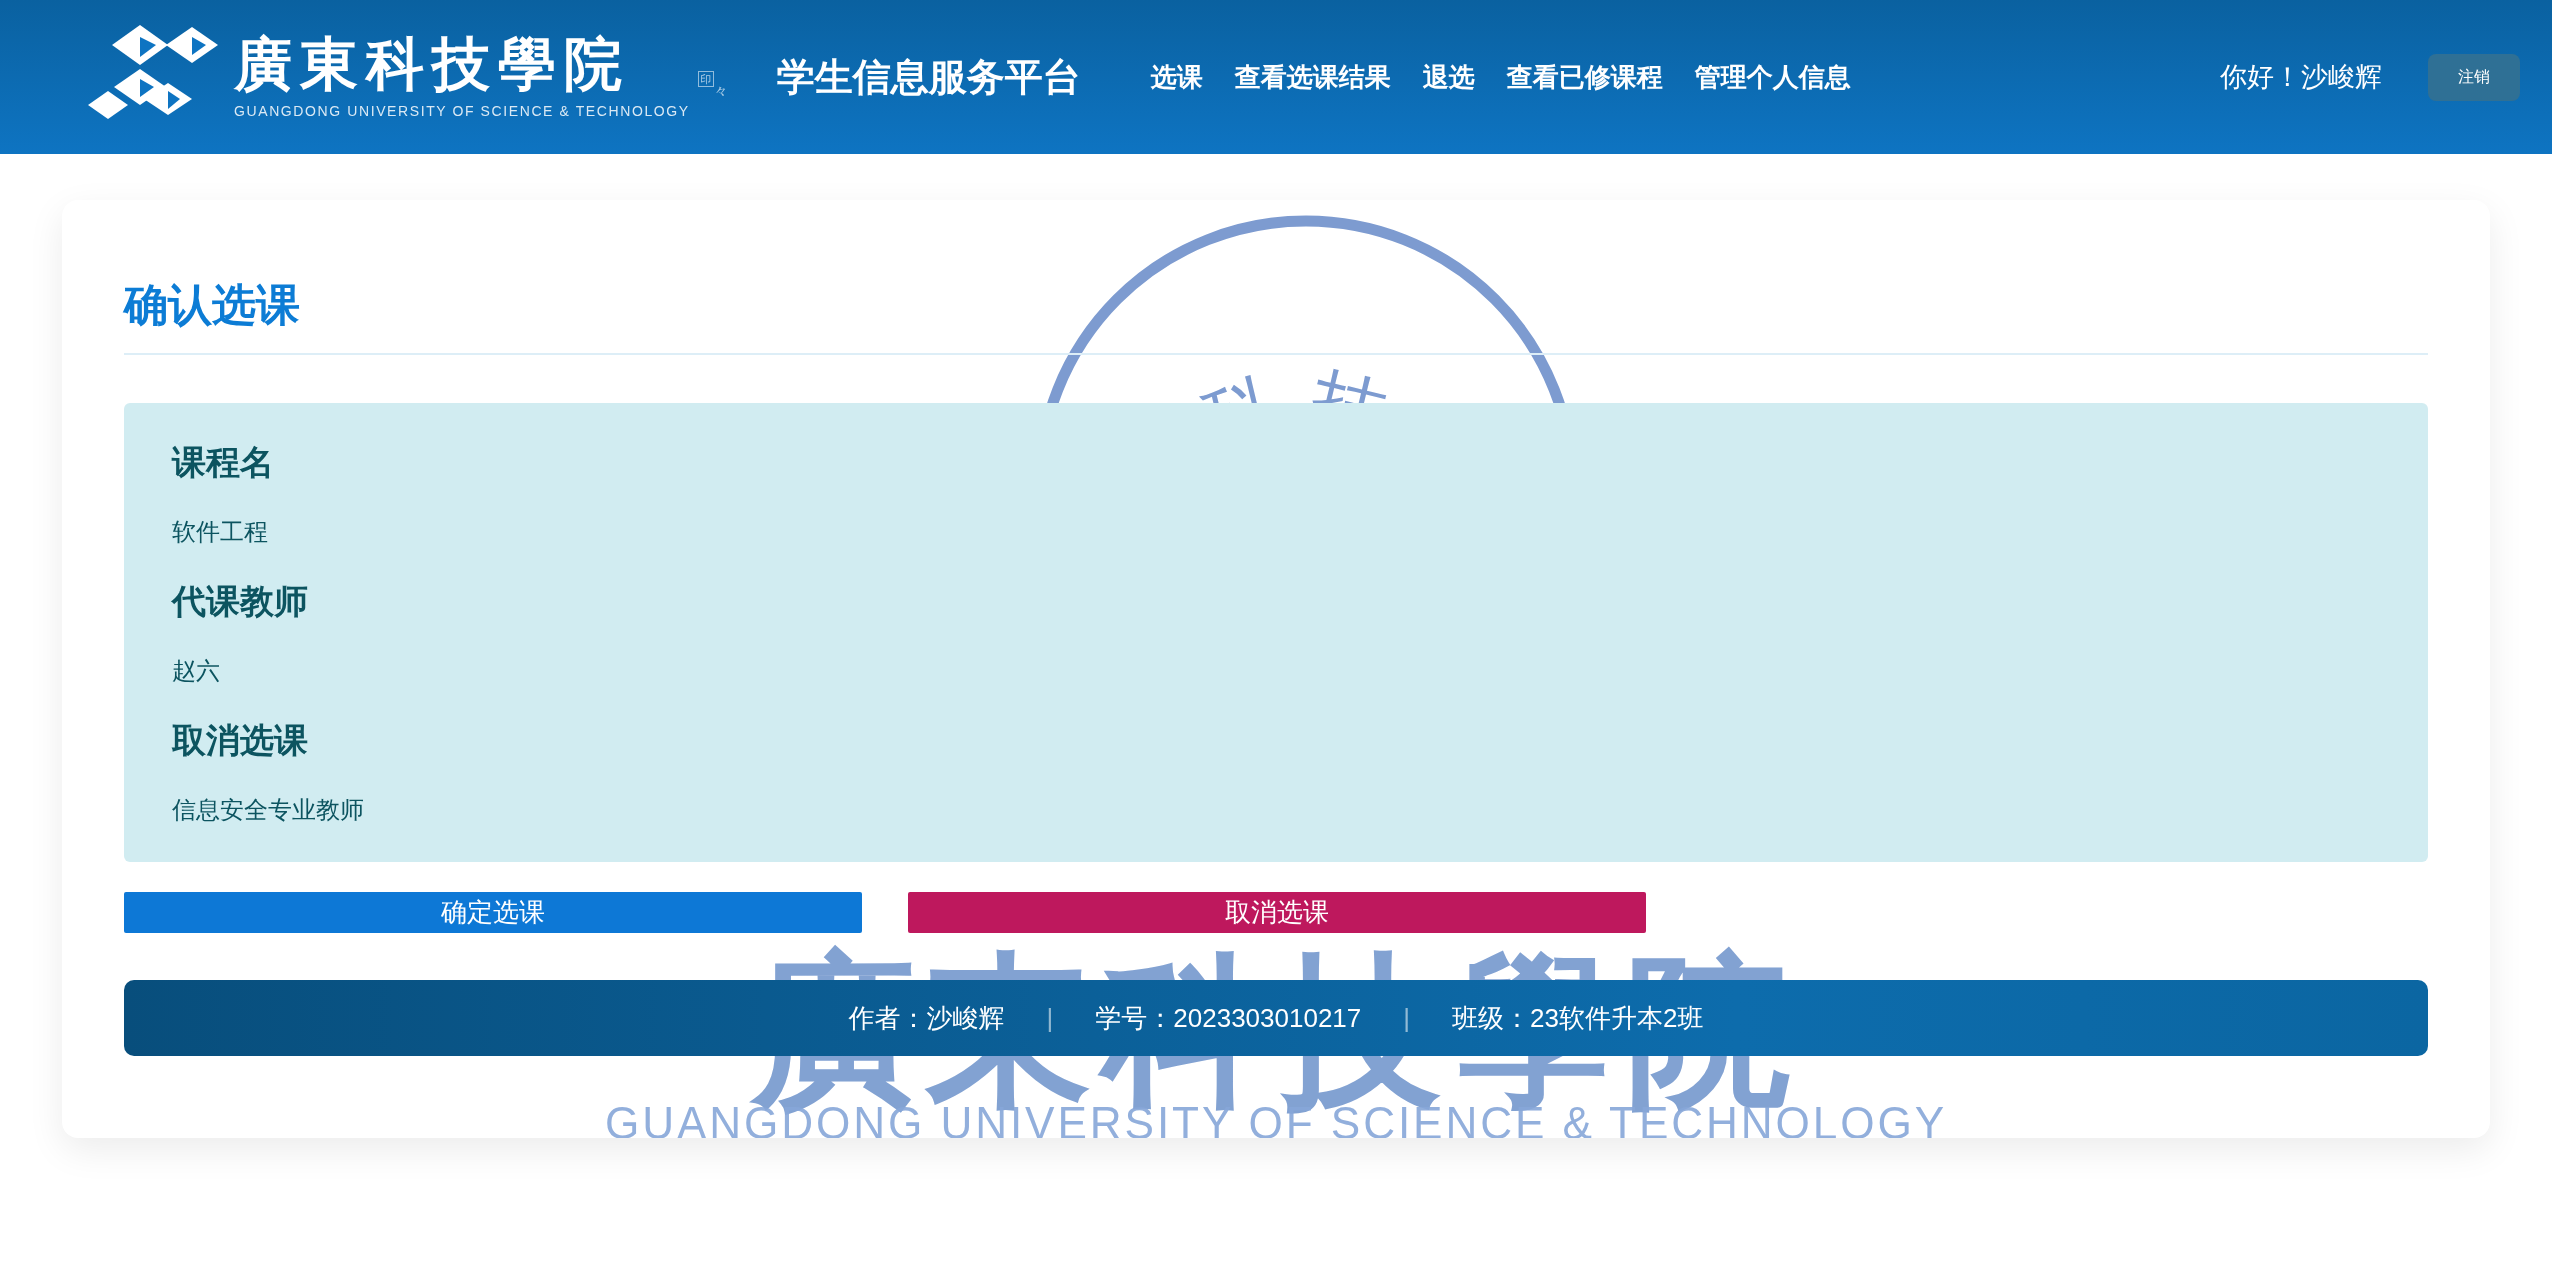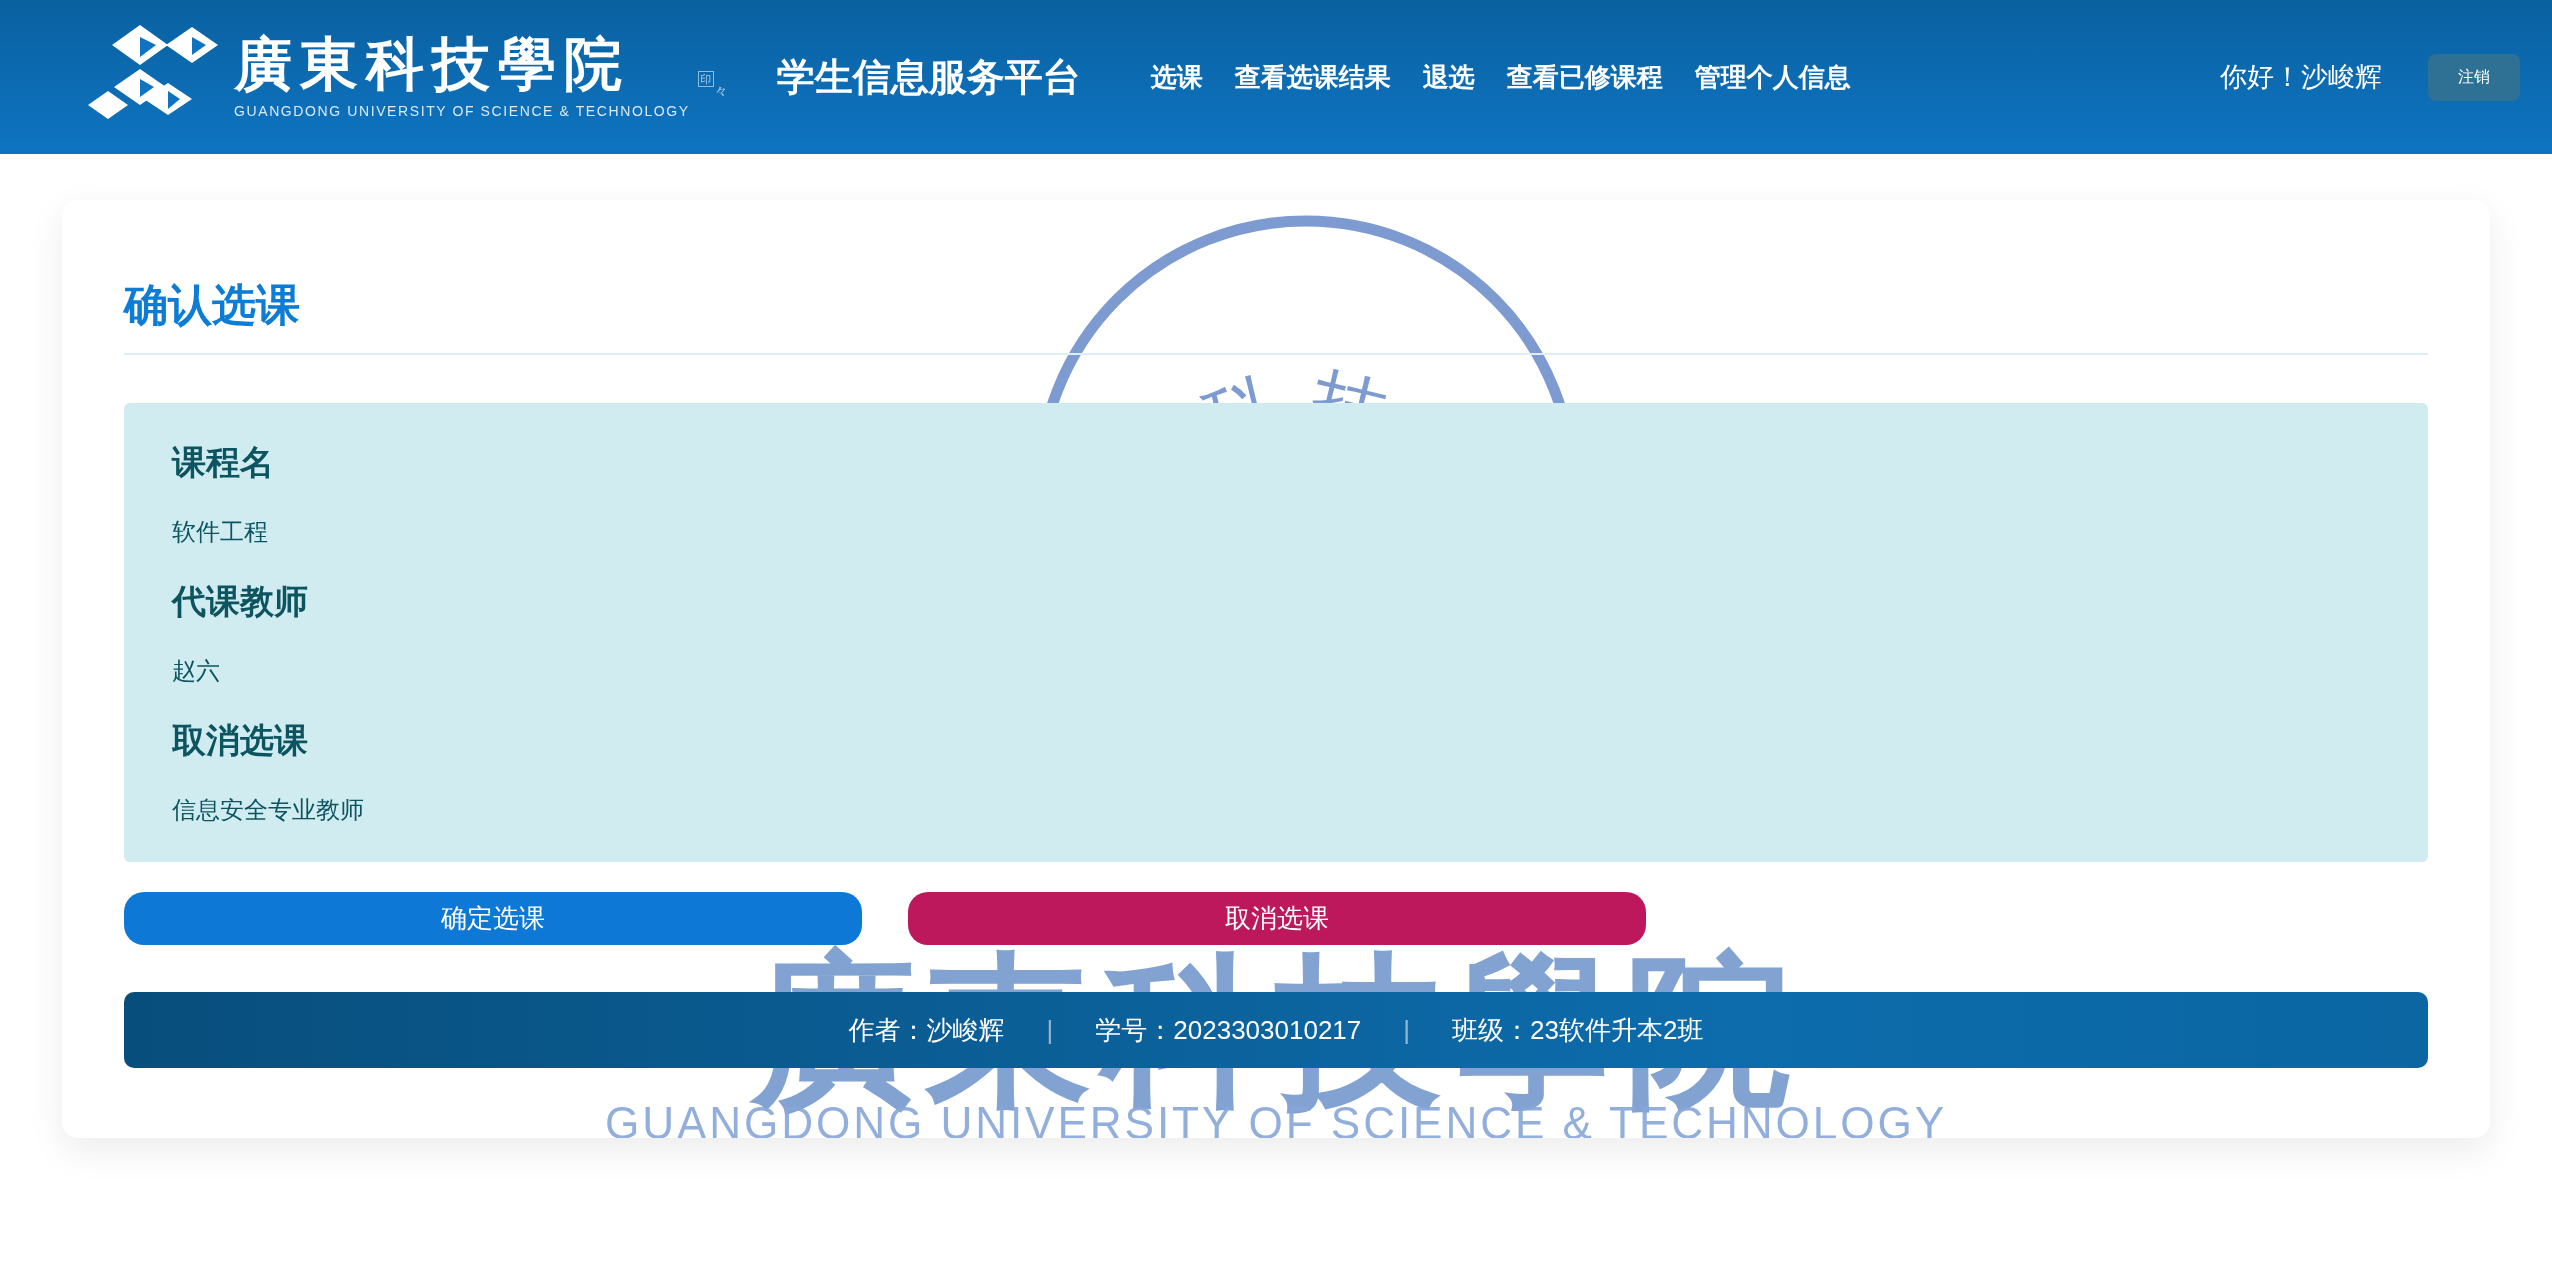--- a/index.html
+++ b/index.html
@@ -47,21 +47,21 @@
   .page-title { color:#0c7cd5; font-size:44px; font-weight:bold; margin-top:14px; }
   .divider { border:none; border-top:2px solid #ddeef7; margin-top:18px; }
 
   .info-box { margin-top:48px; background:#d1ecf1; border-radius:6px; padding:36px 48px;
     color:#0c5460; }
   .info-label { font-size:34px; line-height:46px; margin-bottom:30px;font-weight:bold; }
   .info-value { font-size:24px; line-height:33px; margin-bottom:30px; }
   .info-value:last-child { margin-bottom:0; }
 
   .btn-row { display:flex; gap:46px; margin-top:30px; }
-  .btn { width:738px; height:53px; border:none; border-radius:20px; font-size:26px;
+  .btn { width:738px; height:41px; border:none; border-radius:2px; font-size:26px;
     color:#ffffff; cursor:pointer; font-family:inherit; }
   .btn-confirm { background:#0d78d6; }
   .btn-cancel { background:#be185d;text-align:center; }
 
   .card-footer { margin-top:47px; height:76px; border-radius:10px;
     background:linear-gradient(90deg,#084e7c 0%,#0d6cac 70%,#0b66a2 100%);
     display:flex; align-items:center; justify-content:center; color:#ffffff; font-size:26px; }
   .card-footer .sep { color:rgba(255,255,255,0.55); margin:0 42px; }
 </style>
 </head>

